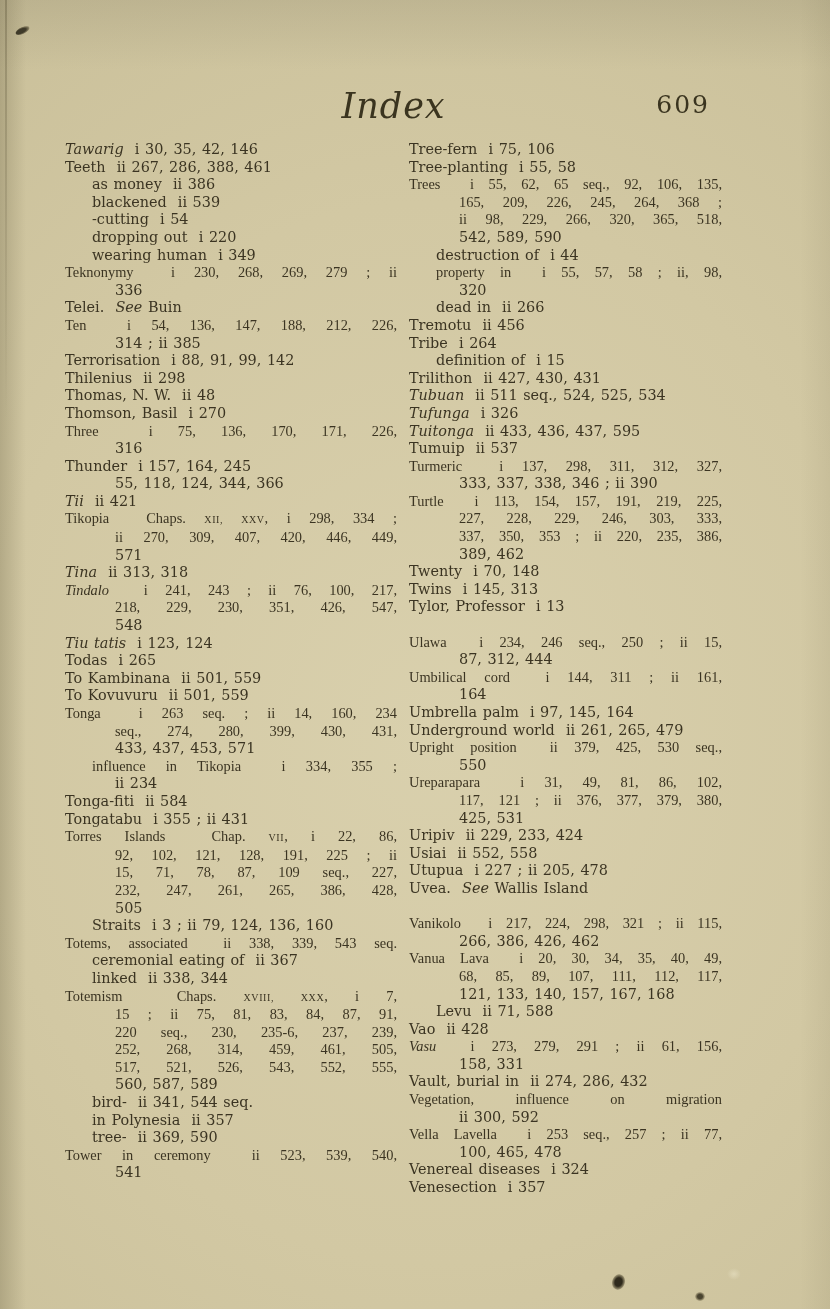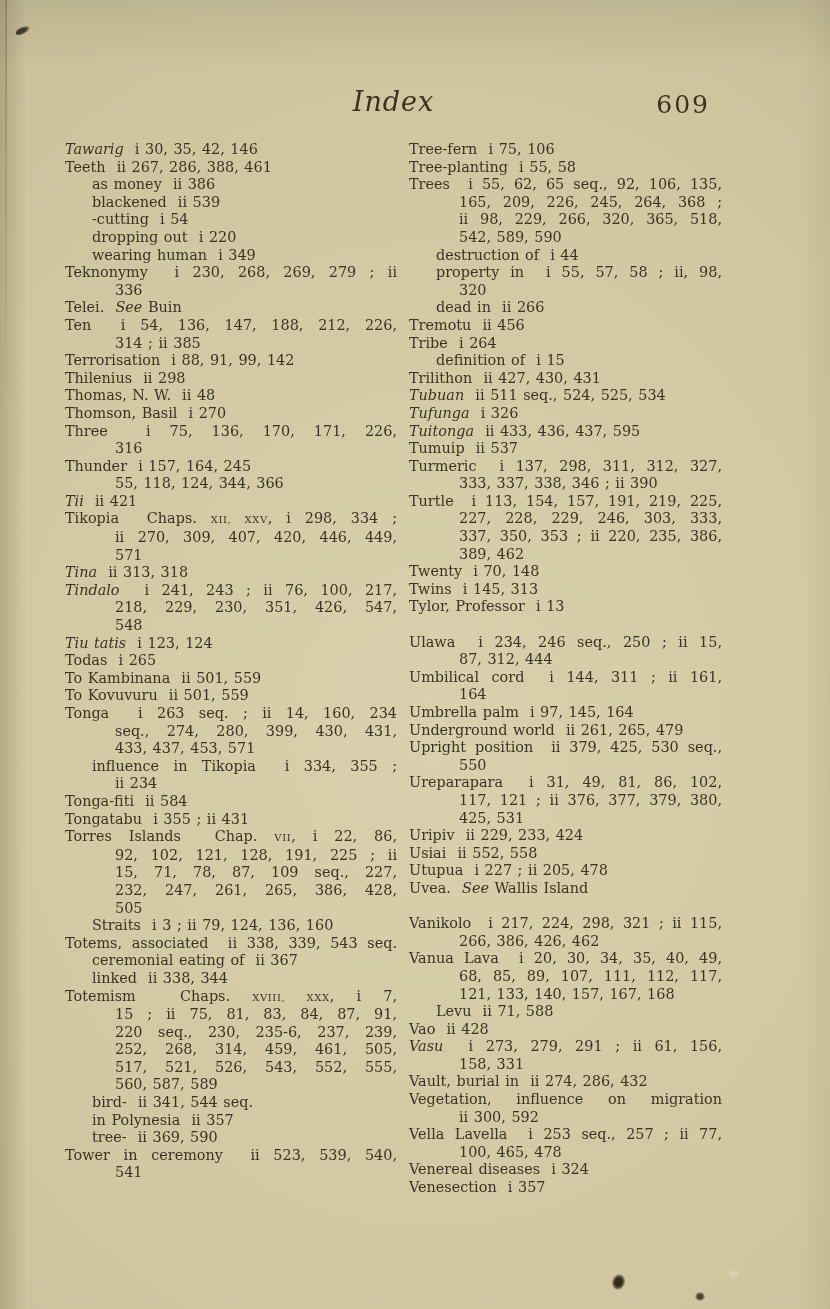--- a/index.html
+++ b/index.html
@@ -22,32 +22,32 @@
     background:linear-gradient(180deg, rgba(90,82,55,0.35), rgba(90,82,55,0));
   }
   .pen-mark{
     position:absolute;left:15px;top:27px;width:15px;height:7px;
     background:radial-gradient(ellipse at 40% 50%, #3f3a29 0 40%, rgba(80,72,48,0.6) 62%, rgba(80,72,48,0) 78%);
     border-radius:60% 40% 50% 50%;
     transform:rotate(-24deg);
   }
   .header{position:absolute;left:65px;top:86px;width:657px;height:44px;}
   .title{
-    text-align:center;font-style:italic;font-size:27px;letter-spacing:1px;
+    text-align:center;font-style:italic;font-size:35px;letter-spacing:1px;
     color:#3a341f;
   }
   .pageno{position:absolute;right:12px;top:4px;font-size:25px;letter-spacing:2px;color:#3a341f;}
   .columns{position:absolute;left:65px;top:141px;width:657px;display:flex;gap:12px;}
   .col{font-size:14.4px;line-height:17.6px;word-spacing:1px;color:#3b3422;}
   .col-left{width:332px;}
   .col-right{width:313px;}
   .line{white-space:pre-wrap;min-height:17.6px;}
   .ind1{padding-left:27px;}
   .ind2{padding-left:50px;}
-  .just{text-align:justify;text-align-last:justify;}
+  .just{text-align:justify;text-align-last:justify;font-family:Liberation Serif, serif;}
   .it{font-style:italic;margin-top:44px;}
   .sc{font-size:10px;letter-spacing:0.6px;}
   .speck{position:absolute;border-radius:50%;}
   .speck-1{
     left:612px;top:1274px;width:13px;height:16px;transform:rotate(18deg);
     background:radial-gradient(ellipse at 50% 50%, #2f2a1c 0 38%, rgba(80,72,48,0.55) 62%, rgba(80,72,48,0) 78%);
   }
   .speck-2{
     left:695px;top:1292px;width:10px;height:9px;
     background:radial-gradient(ellipse at 50% 50%, #4a4430 0 35%, rgba(100,92,64,0.5) 60%, rgba(100,92,64,0) 78%);

